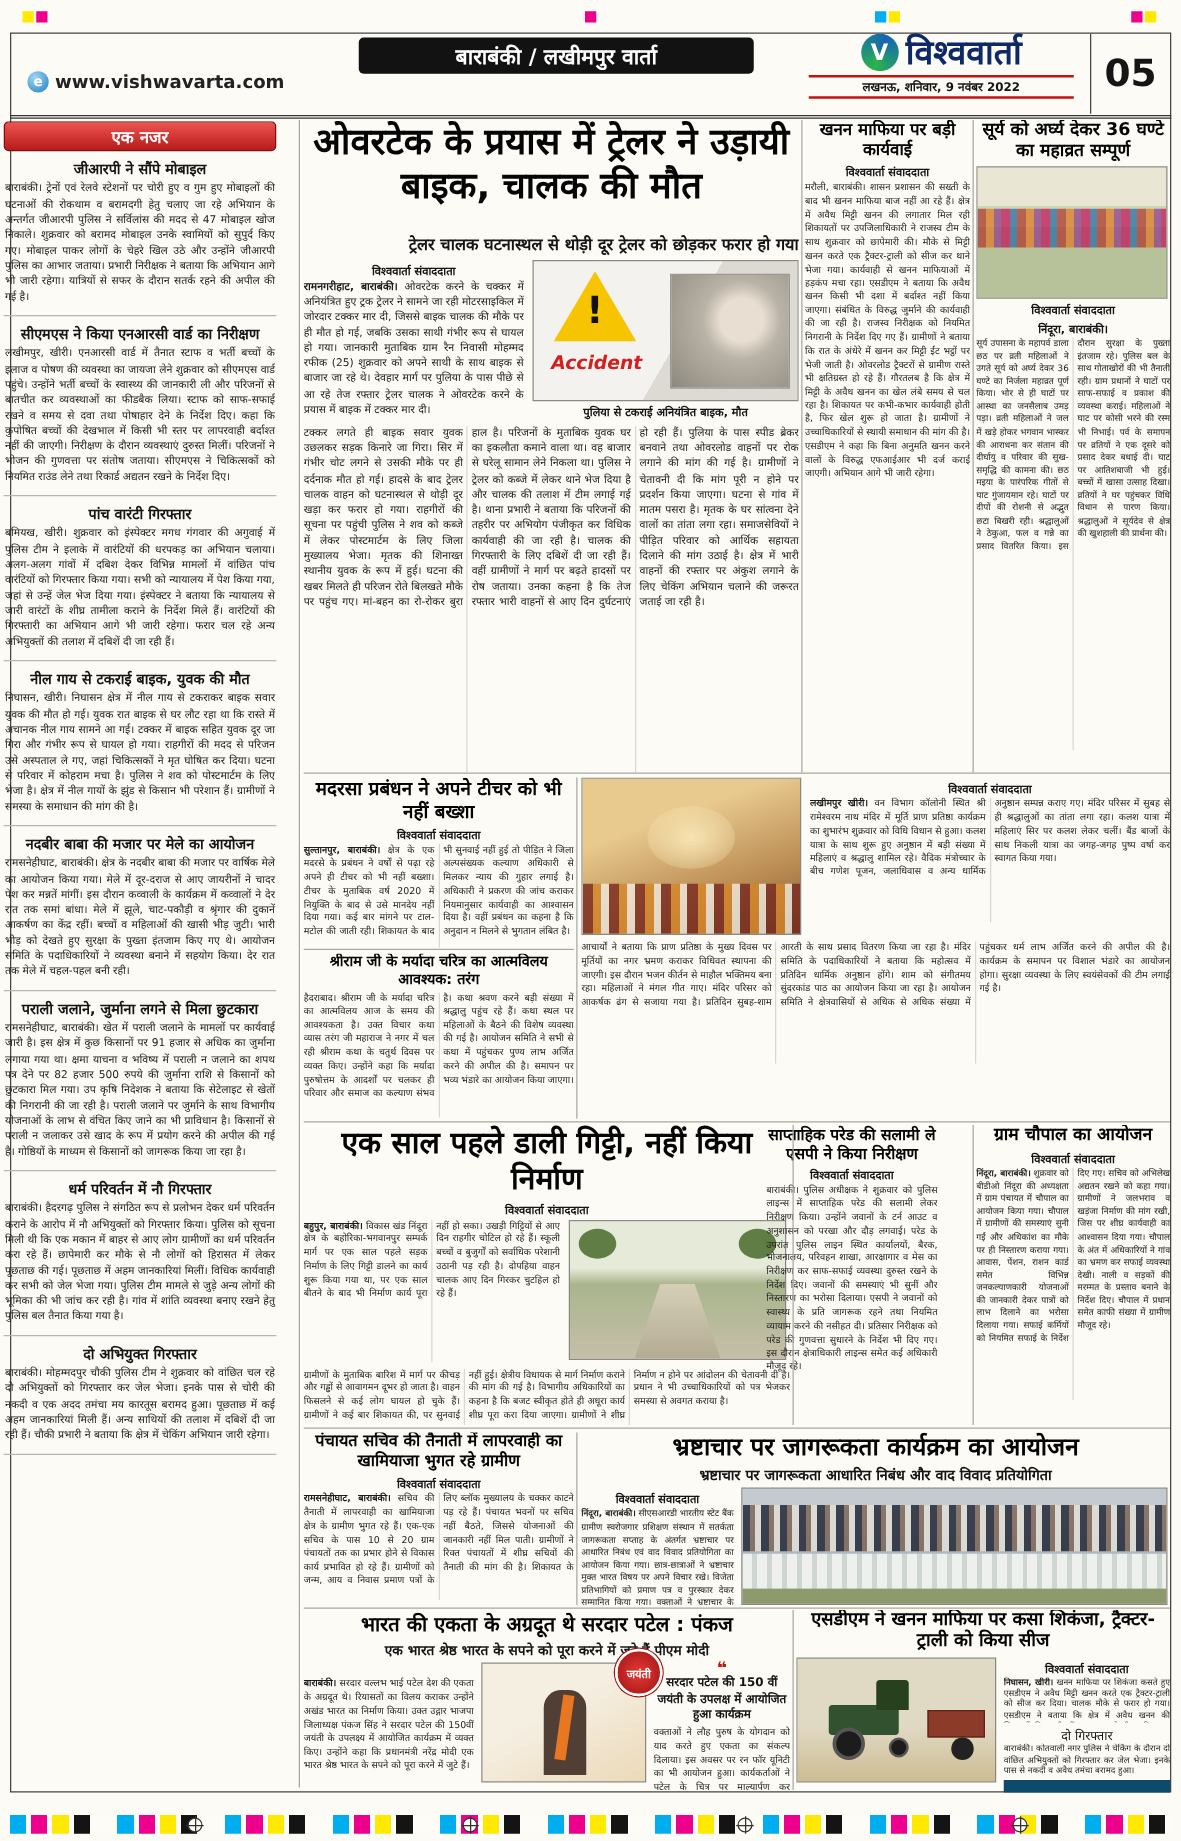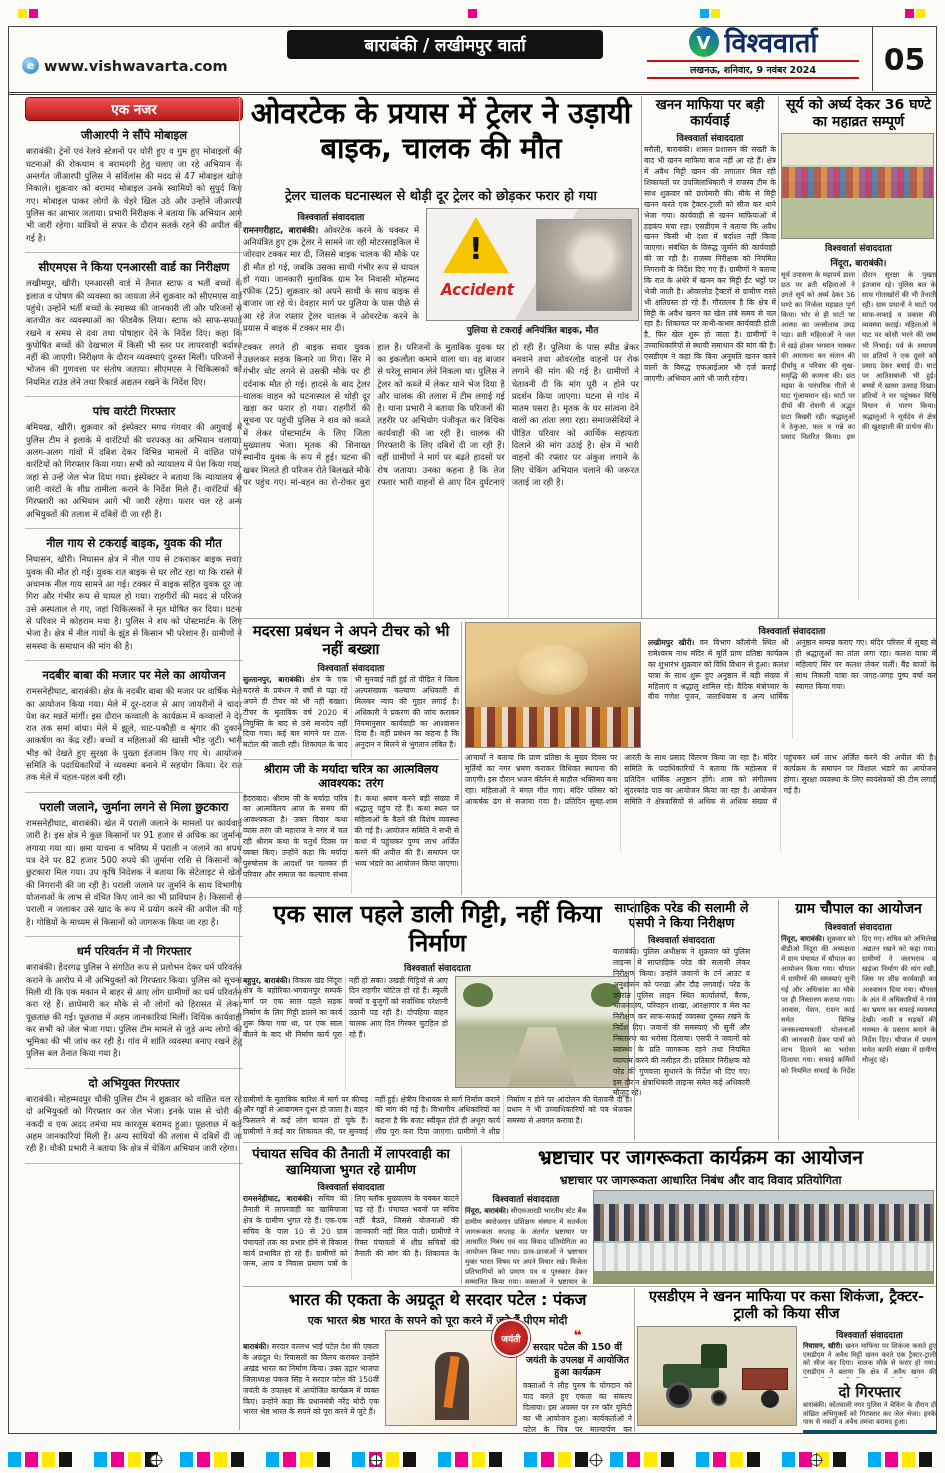--- a/index.html
+++ b/index.html
@@ -16,42 +16,42 @@
   .masthead{position:absolute;right:86px;top:27px;width:212px;text-align:center;}
   .mast-row{display:flex;align-items:center;justify-content:center;gap:6px;}
   .vlogo{width:30px;height:30px;border-radius:50%;background:conic-gradient(from 200deg,#2bb24c,#1464b4,#2bb24c);
          color:#fff;font-weight:bold;font-size:18px;display:flex;align-items:center;justify-content:center;}
   .mast-name{font-size:27px;font-weight:bold;color:#0e2a66;line-height:1;}
   .mast-date{margin-top:3px;font-size:9.5px;font-weight:bold;border-top:2px solid #c21313;border-bottom:2px solid #c21313;padding:1px 0;}
   .pageno{position:absolute;right:9px;top:27px;width:64px;height:64px;border-left:1px solid #444;
           display:flex;align-items:center;justify-content:center;font-size:30px;font-weight:bold;}
   .head-rule{position:absolute;left:8px;top:92px;width:929px;border-top:3px double #333;}
   
-  .sidebar{position:absolute;left:22px;top:97px;width:224px;height:1334px;overflow:hidden;padding:0 3px;}
+  .sidebar{position:absolute;left:0;top:97px;width:224px;height:1334px;overflow:hidden;padding:0 3px;}
   .sb-title{height:24px;background:linear-gradient(#ef5350,#b71c1c);color:#fff;font-size:13.5px;font-weight:bold;
             display:flex;align-items:center;justify-content:center;border:1px solid #7f0f0f;border-radius:4px;}
   .sb-item{padding:7px 1px 8px;border-bottom:1px solid #b8b8b0;}
   .sb-h{font-size:11.5px;font-weight:bold;text-align:center;margin-bottom:3px;line-height:1.25;}
   .body{font-size:8.5px;line-height:1.45;text-align:justify;color:#1c1c1c;}
   
   .art{position:absolute;overflow:hidden;}
   .hl{font-weight:bold;text-align:center;line-height:1.2;margin:0 0 3px;color:#050505;}
   .sub{font-weight:bold;text-align:center;}
   .byline{font-weight:bold;font-size:9px;text-align:center;margin:2px 0 1px;}
   .dl{font-weight:bold;}
   .cols2{column-count:2;column-gap:7px;column-rule:1px solid #d8d8cf;}
   .cols3{column-count:3;column-gap:7px;column-rule:1px solid #d8d8cf;}
   .photo{position:relative;border:1px solid #8a8a82;overflow:visible;}
   .photo .inner{position:absolute;inset:0;overflow:hidden;}
   .caption{font-size:9px;font-weight:bold;text-align:center;margin-top:2px;}
   p{margin:0;}
   
   .lead{left:243px;top:96px;width:396px;height:522px;}
   .lead .hl{font-size:29px;}
-  .lead .sub{font-size:13px;margin:20px 0 4px;}
+  .lead .sub{font-size:13px;margin:20px 0 4px;text-align:right;}
   .lead-rowA{display:flex;gap:7px;}
   .lead-colA{width:176px;}
   .acc-wrap{width:213px;}
   .accident{width:213px;height:113px;background:linear-gradient(120deg,#f3f2ee 0 55%,#dcdad2 55% 100%);}
   .tri{position:absolute;left:16px;top:8px;width:0;height:0;border-left:33px solid transparent;border-right:33px solid transparent;border-bottom:56px solid #f6c400;}
   .tri-excl{position:absolute;left:42px;top:22px;font-size:30px;font-weight:bold;color:#111;}
   .acc-label{position:absolute;left:14px;top:72px;font-size:15px;font-weight:bold;color:#d21f1f;font-style:italic;}
   .acc-photo{position:absolute;right:6px;top:10px;width:96px;height:92px;border:1px solid #999;
              background:radial-gradient(circle at 60% 40%,#e9ded2 0 22%,#b9b2a6 40%,#8d887e 100%);}
   .lead-b2{margin-top:5px;height:288px;font-size:8.5px;}
@@ -138,21 +138,21 @@
   .tractor{width:160px;height:100px;background:linear-gradient(#e0d9c4 0 55%,#cdbc92 100%);}
   .trac-body{position:absolute;left:16%;top:38%;width:56px;height:24px;background:#31512f;border-radius:3px;}
   .trac-cab{position:absolute;left:40%;top:18%;width:26px;height:24px;background:#27411f;border-radius:3px 3px 0 0;}
   .wheel-b{position:absolute;left:18%;top:56%;width:26px;height:26px;border-radius:50%;background:#1c1c1c;border:3px solid #555;}
   .wheel-s{position:absolute;left:46%;top:64%;width:16px;height:16px;border-radius:50%;background:#1c1c1c;border:2px solid #555;}
   .trolley{position:absolute;right:5%;top:42%;width:46px;height:22px;background:#8c3a2a;border:1px solid #5d2317;}
   .wheel-t{position:absolute;right:11%;top:64%;width:18px;height:18px;border-radius:50%;background:#222;}
   .sdm-colR{flex:1;}
   .sdm .body{font-size:6.8px;line-height:1.3;}
   .sdm-b{max-height:36px;overflow:hidden;}
-  .dg-h{font-size:15px;font-weight:bold;text-align:center;margin-top:3px;}
+  .dg-h{font-size:10px;font-weight:normal;text-align:center;margin-top:3px;}
   .dg-b{max-height:26px;overflow:hidden;}
   .s-bar{background:#0c4a6e;color:#fff;text-align:right;font-size:10px;font-weight:bold;padding:15px 0;margin-top:3px;}
   
   .vr,.hr{position:absolute;background:#a8a8a0;}
   .vr{width:1px;} .hr{height:1px;}
   
   .pm{position:absolute;width:9px;height:9px;top:9px;}
   .c{background:#00aeef;} .m{background:#ec008c;} .y{background:#ffe900;}
   .strip{position:absolute;left:8px;bottom:6px;width:929px;height:15px;
          background:repeating-linear-gradient(90deg,#00aeef 0 13px,#fdfcf6 13px 17px,#ec008c 17px 30px,#fdfcf6 30px 34px,#ffe900 34px 47px,#fdfcf6 47px 51px,#141414 51px 64px,#fdfcf6 64px 86px);}
@@ -178,21 +178,21 @@
   <div class="banner">बाराबंकी / लखीमपुर वार्ता</div>
   <div class="website">
     <span class="globe">e</span>
     <span>www.vishwavarta.com</span>
   </div>
   <div class="masthead">
     <div class="mast-row">
       <span class="vlogo">V</span>
       <span class="mast-name">विश्ववार्ता</span>
     </div>
-    <div class="mast-date">लखनऊ, शनिवार, 9 नवंबर 2024</div>
+    <div class="mast-date">लखनऊ, शनिवार, 9 नवंबर 2022</div>
   </div>
   <div class="pageno">05</div>
   <div class="head-rule"></div>
 
   <aside class="sidebar">
     <div class="sb-title">एक नजर</div>
     <div class="sb-item">
       <div class="sb-h">जीआरपी ने सौंपे मोबाइल</div>
       <div class="body">बाराबंकी। ट्रेनों एवं रेलवे स्टेशनों पर चोरी हुए व गुम हुए मोबाइलों की घटनाओं की रोकथाम व बरामदगी हेतु चलाए जा रहे अभियान के अन्तर्गत जीआरपी पुलिस ने सर्विलांस की मदद से 47 मोबाइल खोज निकाले। शुक्रवार को बरामद मोबाइल उनके स्वामियों को सुपुर्द किए गए। मोबाइल पाकर लोगों के चेहरे खिल उठे और उन्होंने जीआरपी पुलिस का आभार जताया। प्रभारी निरीक्षक ने बताया कि अभियान आगे भी जारी रहेगा। यात्रियों से सफर के दौरान सतर्क रहने की अपील की गई है।</div>
     </div>

